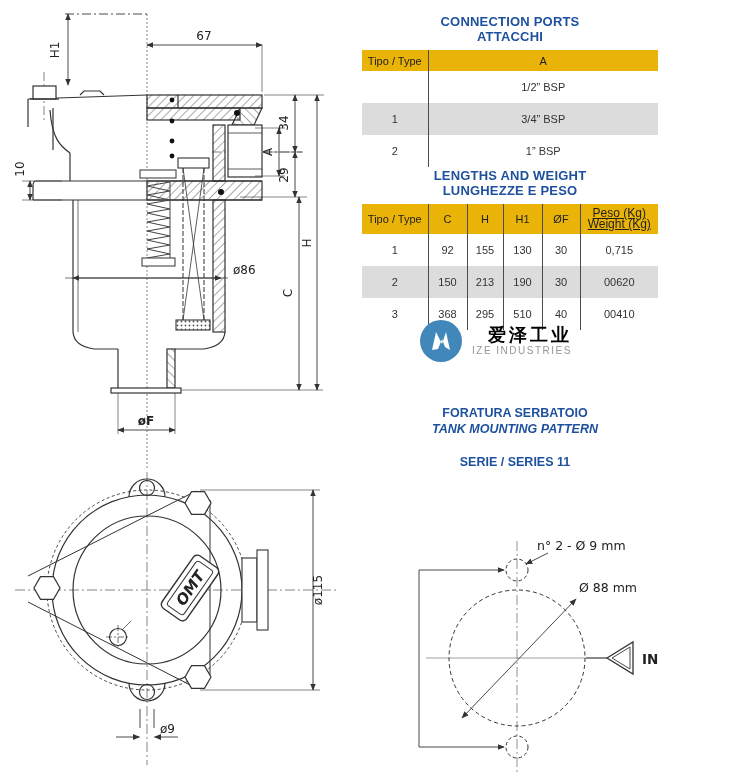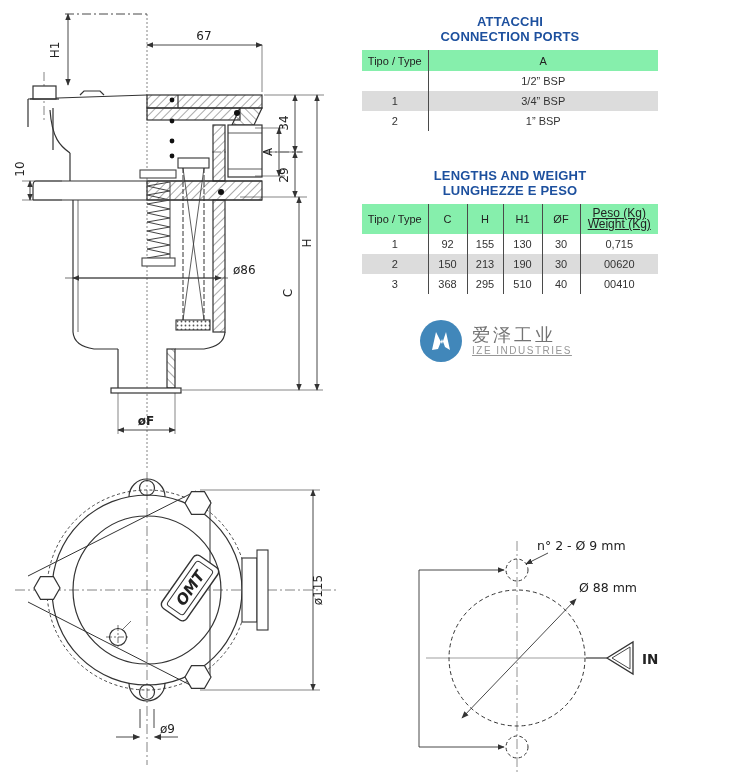--- a/index.html
+++ b/index.html
@@ -6,31 +6,31 @@
   .page{position:relative;width:742px;height:780px;background:#ffffff;overflow:hidden;
         font-family:"Liberation Sans", sans-serif;}
   svg{position:absolute;overflow:visible;}
   svg text{font-family:"DejaVu Sans", sans-serif;fill:#222;}
 
   
   .tblock{position:absolute;left:362px;width:296px;}
   .tbl-title{color:#1d509e;font-weight:bold;font-size:13px;line-height:15px;text-align:center;letter-spacing:.2px;}
   table{border-collapse:collapse;width:296px;margin-top:6px;table-layout:fixed;}
   th,td{font-size:11px;text-align:center;padding:0;font-weight:normal;color:#222;}
-  thead th{background:#86efac;height:21px;}
+  thead th{background:#eab308;height:21px;}
   .t2 thead th{height:30px;}
-  tbody td{height:20px;color:#333;}
+  tbody td{height:32px;color:#333;}
   tr.alt td{background:#dcdcdc;}
   .vline{border-left:1px solid #4a4a4a;}
   .wh{font-size:12px;line-height:11px;text-decoration:underline;}
 
   .logo{position:absolute;left:420px;top:320px;display:flex;align-items:center;}
   .logo-txt{margin-left:10px;}
-  .logo-cn{font-size:18px;font-weight:normal;color:#737373;letter-spacing:3px;line-height:20px;}
-  .logo-en{font-size:10px;color:#979797;letter-spacing:1.5px;line-height:12px;text-decoration:underline;}
+  .logo-cn{font-size:18px;font-weight:bold;color:#000000;letter-spacing:3px;line-height:20px;text-align:right;}
+  .logo-en{font-size:10px;color:#979797;letter-spacing:1.5px;line-height:12px;}
 
   .headings{position:absolute;left:362px;top:405px;width:306px;text-align:center;color:#1d509e;}
   .h-it{font-size:12.5px;font-weight:bold;line-height:16px;}
   .h-en{font-size:12.5px;font-weight:bold;font-style:italic;line-height:16px;}
   .h-series{font-size:12.5px;font-weight:bold;margin-top:18px;}
 </style>
 </head>
 <body>
 
 <div class="page">
@@ -209,22 +209,22 @@
       <line x1="178" y1="267" x2="154.5" y2="267" marker-end="url(#arr)"></line>
     </g>
     <g font-size="12">
       <text transform="rotate(-90 322 120)" x="322" y="120" text-anchor="middle">ø115</text>
       <text x="160" y="263">ø9</text>
     </g>
   </svg>
 
   <div class="tblock" style="top:14px">
     <div class="tbl-title">
+      <div>CONNECTION PORTS</div>
       <div>ATTACCHI</div>
-      <div>CONNECTION PORTS</div>
     </div>
     <table class="t1">
       <colgroup>
           <col style="width:66px">
           <col style="width:230px">
         </colgroup>
       <thead>
         <tr>
           <th>Tipo / Type</th>
           <th class="vline">A</th>
@@ -307,20 +307,25 @@
     <svg style="position:static" width="42" height="42" viewBox="0 0 42 42">
       <circle cx="21" cy="21" r="21" fill="#4187ba"></circle>
       <path d="M12,30 L16,12 L22,24 L26,12 L30,30 L25,27 L22,19 L18,29 Z" fill="#ffffff"></path>
     </svg>
     <div class="logo-txt">
       <div class="logo-cn">爱泽工业</div>
       <div class="logo-en">IZE INDUSTRIES</div>
     </div>
   </div>
 
+  <div class="headings">
+    <div class="h-it">FORATURA SERBATOIO</div>
+    <div class="h-en">TANK MOUNTING PATTERN</div>
+    <div class="h-series">SERIE / SERIES 11</div>
+  </div>
 
   <svg style="left:400px;top:535px" width="342" height="245" viewBox="0 0 342 245">
     <g stroke="#777" stroke-width="0.8" fill="none">
       <line x1="117" y1="6" x2="117" y2="240" stroke-dasharray="10,3,2,3"></line>
       <line x1="26" y1="123" x2="206" y2="123" stroke-width="0.7"></line>
     </g>
     <g stroke="#333" fill="none">
       <circle cx="117" cy="123" r="68" stroke-width="1" stroke-dasharray="4,3"></circle>
       <circle cx="117" cy="35" r="11" stroke-width="1" stroke-dasharray="3.5,2.5"></circle>
       <circle cx="117" cy="212" r="11" stroke-width="1" stroke-dasharray="3.5,2.5"></circle>

